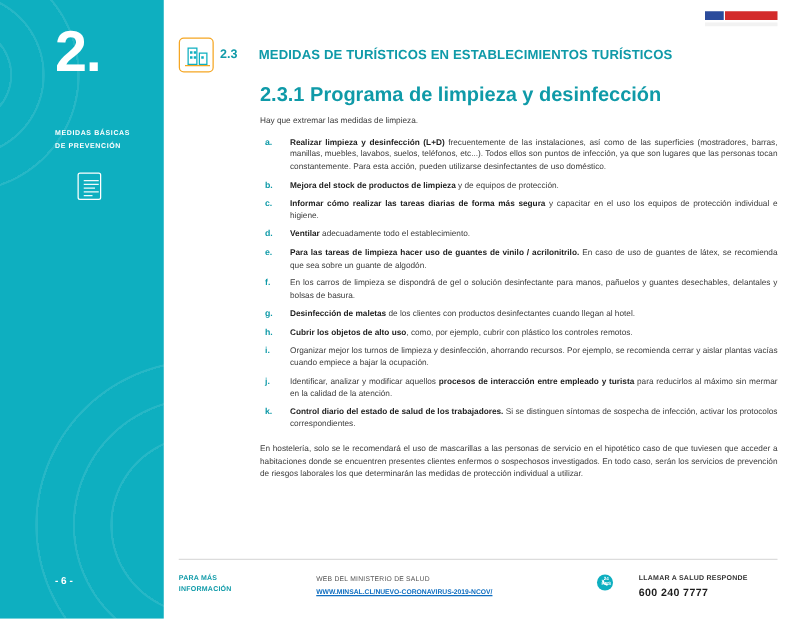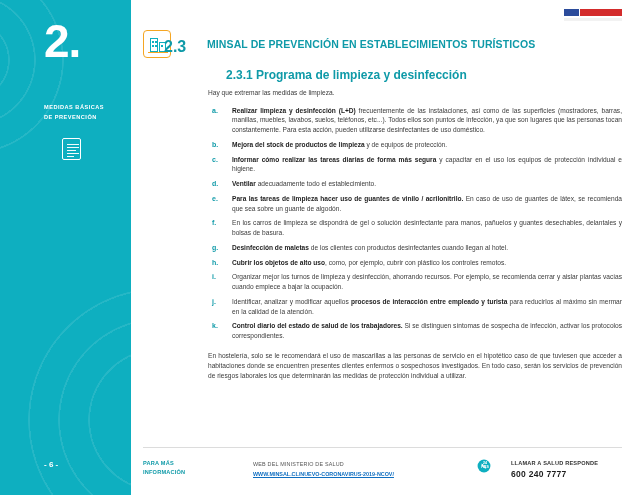--- a/index.html
+++ b/index.html
@@ -72,33 +72,33 @@
     width: 28px; height: 28px;
     border: 1.4px solid #f5a623; border-radius: 4px;
     background: #ffffff;
   }
   .sec-icon .bld { position:absolute; left:6px; top:7px; width:8px; height:14px; border:1.2px solid #0eafc0; }
   .sec-icon .bld2 { position:absolute; left:15px; top:11px; width:7px; height:10px; border:1.2px solid #0eafc0; }
   .sec-icon .dot { position:absolute; width:1.6px; height:1.6px; background:#0eafc0; }
   .sec-icon .base { position:absolute; left:4px; top:21px; width:20px; height:1.4px; background:#f5a623; }
 
   .sec-num {
-    position: absolute; left: 164px; top: 38px;
-    font-size: 16px; font-weight: bold; color: #0f9aa8;
+    position: absolute; left: 176px; top: 38px;
+    font-size: 10px; font-weight: bold; color: #0f9aa8;
   }
   .sec-title {
     position: absolute; left: 207px; top: 38px;
     font-size: 10.5px; font-weight: bold; color: #0f9aa8;
     letter-spacing: 0.1px;
   }
 
   
   .content { position: absolute; left: 208px; top: 68px; width: 414px; }
   .sub-title {
-    font-size: 12px; font-weight: bold; color: #0f9aa8; margin-bottom: 6px; margin-left: 18px;
+    font-size: 16px; font-weight: bold; color: #0f9aa8; margin-bottom: 6px;
   }
   .lead { font-size: 6.6px; color: #3b3b3b; line-height: 1.45; margin-bottom: 8px; }
 
   ul.items { list-style: none; }
   ul.items li {
     position: relative;
     padding-left: 24px;
     margin-bottom: 5px;
     font-size: 6.6px;
     line-height: 1.48;
@@ -158,21 +158,21 @@
     <div class="bld"></div>
     <div class="bld2"></div>
     <div class="dot" style="left:8px;top:10px"></div>
     <div class="dot" style="left:11px;top:10px"></div>
     <div class="dot" style="left:8px;top:14px"></div>
     <div class="dot" style="left:11px;top:14px"></div>
     <div class="dot" style="left:17px;top:14px"></div>
     <div class="base"></div>
   </div>
   <div class="sec-num">2.3</div>
-  <div class="sec-title">MINSAL DE PREVENCIÓN EN ESTABLECIMIENTOS TURÍSTICOS</div>
+  <div class="sec-title">MEDIDAS DE TURÍSTICOS EN ESTABLECIMIENTOS TURÍSTICOS</div>
 
   <div class="content">
     <div class="sub-title">2.3.1 Programa de limpieza y desinfección</div>
     <div class="lead">Hay que extremar las medidas de limpieza.</div>
 
     <ul class="items" id="measures-list">
         <li><span class="mk">a.</span><span><span class="b">Realizar limpieza y desinfección (L+D)</span> frecuentemente de las instalaciones, así como de las superficies (mostradores, barras, manillas, muebles, lavabos, suelos, teléfonos, etc...). Todos ellos son puntos de infección, ya que son lugares que las personas tocan constantemente. Para esta acción, pueden utilizarse desinfectantes de uso doméstico.</span></li>
         <li><span class="mk">b.</span><span><span class="b">Mejora del stock de productos de limpieza</span> y de equipos de protección.</span></li>
         <li><span class="mk">c.</span><span><span class="b">Informar cómo realizar las tareas diarias de forma más segura</span> y capacitar en el uso los equipos de protección individual e higiene.</span></li>
         <li><span class="mk">d.</span><span><span class="b">Ventilar</span> adecuadamente todo el establecimiento.</span></li>

